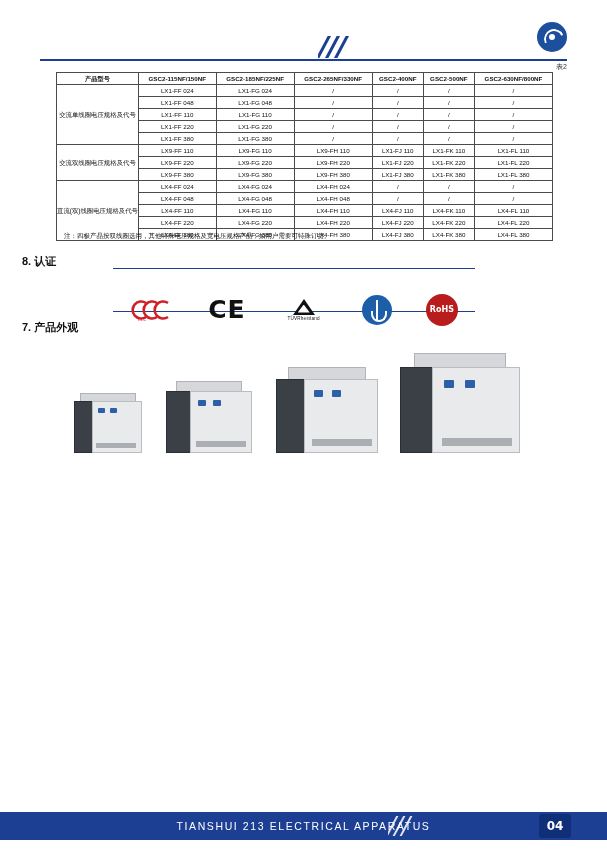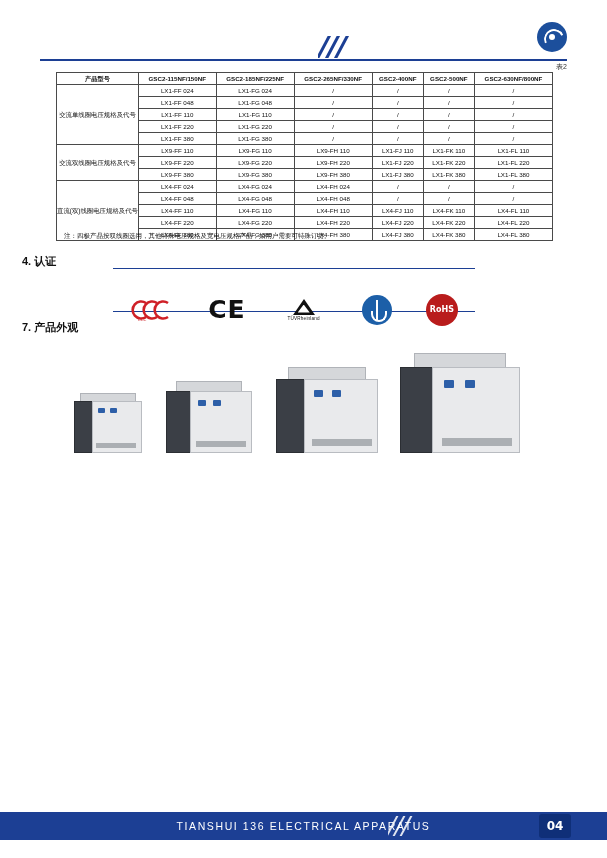--- a/index.html
+++ b/index.html
@@ -327,21 +327,21 @@
       <td>LX4-FH 380</td>
       <td>LX4-FJ 380</td>
       <td>LX4-FK 380</td>
       <td>LX4-FL 380</td>
     </tr>
   </tbody>
 </table>
 
 <div class="note">注：四极产品按双线圈选用，其他特殊电压规格及宽电压规格产品，如用户需要可特殊订货。</div>
 
-<div class="sec-heading" id="sec3">4. 认证</div>
+<div class="sec-heading" id="sec3">8. 认证</div>
 
 <div class="cert-band">
 
   <div class="cert">
     <div class="ccc">
       <svg width="44" height="26" viewBox="0 0 44 26">
         <g fill="none" stroke="#cf2027" stroke-width="2.6">
           <path d="M16 6 A8.5 8.5 0 1 0 16 20"></path>
           <path d="M27 6 A8.5 8.5 0 1 0 27 20"></path>
           <path d="M38 6 A8.5 8.5 0 1 0 38 20"></path>
@@ -407,20 +407,20 @@
     <div class="body-main" style="left:32px; top:14px; width:88px; height:86px;"></div>
     <div class="blue-dot" style="left:44px; top:27px; width:10px; height:8px;"></div>
     <div class="blue-dot" style="left:65px; top:27px; width:10px; height:8px;"></div>
     <div class="term" style="left:42px; top:85px; width:70px; height:8px; opacity:.5;"></div>
   </div>
 
 </div>
 
 <div class="footer">
   <div class="footer-bar"></div>
-  <div class="footer-text">TIANSHUI 136 ELECTRICAL APPARATUS</div>
+  <div class="footer-text">TIANSHUI 213 ELECTRICAL APPARATUS</div>
   <div class="footer-slash">
     <i></i>
       <i></i>
       <i></i>
   </div>
   <div class="page-badge">04</div>
 </div>
 
 </body></html>

